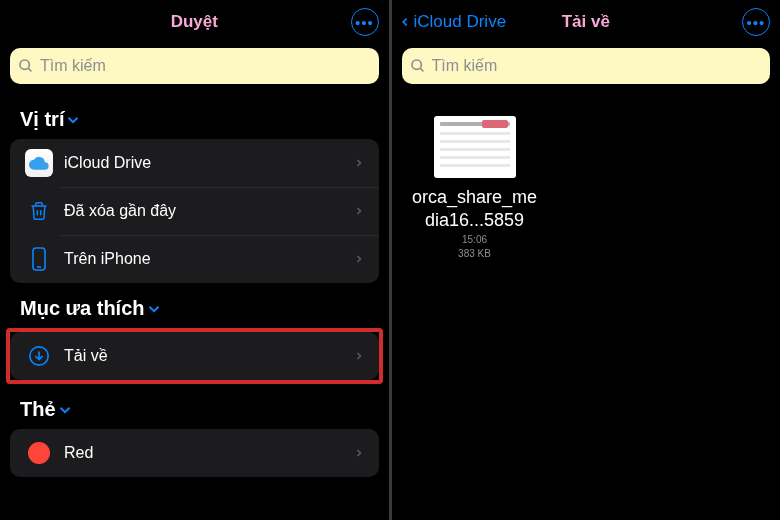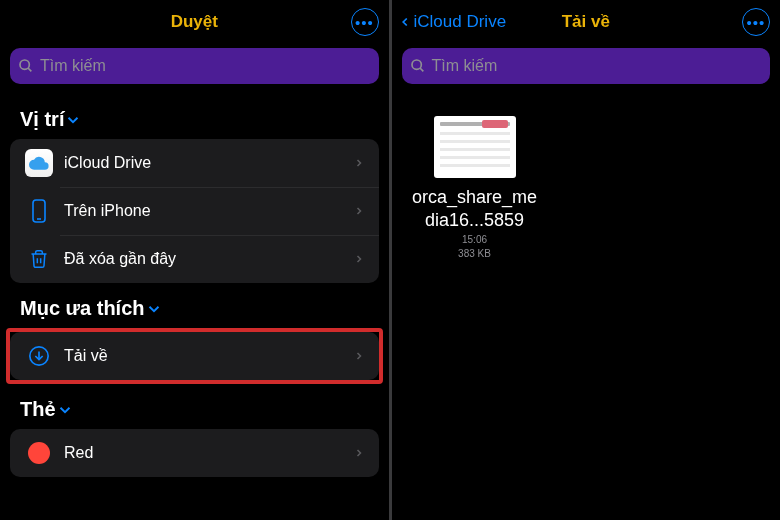--- a/index.html
+++ b/index.html
@@ -15,36 +15,36 @@
   .screen { flex: 1; display: flex; flex-direction: column; position: relative; }
   .screen.left { border-right: 3px solid #3a3a3c; }
   .header {
     display: flex;
     align-items: center;
     justify-content: center;
     height: 44px;
     position: relative;
     padding: 0 10px;
   }
-  .header-title { font-size: 17px; font-weight: 600; color: #eab308; }
+  .header-title { font-size: 17px; font-weight: 600; color: #f9a8d4; }
   .back-btn {
     position: absolute; left: 6px; display: flex; align-items: center;
     color: #0a84ff; font-size: 17px; cursor: pointer;
   }
   .back-btn svg { margin-right: 2px; }
   .more-btn {
     position: absolute; right: 10px; width: 28px; height: 28px;
     border: 1.6px solid #0a84ff; border-radius: 50%;
     display: flex; align-items: center; justify-content: center;
     cursor: pointer;
   }
   .more-btn span { color: #0a84ff; font-size: 15px; letter-spacing: 1px; line-height: 1; }
   .search {
     margin: 4px 10px 10px 10px;
-    background: #4c1d95;
+    background: #fef9c3;
     border-radius: 10px;
     height: 36px;
     display: flex;
     align-items: center;
     padding: 0 8px;
     color: #8e8e93;
   }
   .search svg { flex-shrink: 0; }
   .search span { margin-left: 6px; font-size: 16px; }
   .content { flex: 1; overflow: hidden; }
@@ -148,40 +148,40 @@
               </svg>
             </div>
         </div>
         <span class="label">iCloud Drive</span>
         <svg class="chev" width="12" height="14" viewBox="0 0 24 24" fill="none" stroke="#5a5a5e" stroke-width="3">
             <polyline points="9 18 15 12 9 6"></polyline>
           </svg>
       </div>
       <div class="row">
         <div class="icon-slot">
-          <svg width="16" height="24" viewBox="0 0 16 24" fill="none" stroke="#0a84ff" stroke-width="1.6">
-              <rect x="2" y="1" width="12" height="22" rx="3"></rect>
-              <line x1="6" y1="20" x2="10" y2="20"></line>
-            </svg>
-        </div>
-        <span class="label">Trên iPhone</span>
-        <svg class="chev" width="12" height="14" viewBox="0 0 24 24" fill="none" stroke="#5a5a5e" stroke-width="3">
-            <polyline points="9 18 15 12 9 6"></polyline>
-          </svg>
-      </div>
-      <div class="row">
-        <div class="icon-slot">
           <svg width="20" height="22" viewBox="0 0 24 24" fill="none" stroke="#0a84ff" stroke-width="1.8">
               <polyline points="3 6 5 6 21 6"></polyline>
               <path d="M19 6l-1 14a2 2 0 0 1-2 2H8a2 2 0 0 1-2-2L5 6"></path>
               <path d="M10 11v6M14 11v6"></path>
               <path d="M8 6V4a2 2 0 0 1 2-2h4a2 2 0 0 1 2 2v2"></path>
             </svg>
         </div>
         <span class="label">Đã xóa gần đây</span>
+        <svg class="chev" width="12" height="14" viewBox="0 0 24 24" fill="none" stroke="#5a5a5e" stroke-width="3">
+            <polyline points="9 18 15 12 9 6"></polyline>
+          </svg>
+      </div>
+      <div class="row">
+        <div class="icon-slot">
+          <svg width="16" height="24" viewBox="0 0 16 24" fill="none" stroke="#0a84ff" stroke-width="1.6">
+              <rect x="2" y="1" width="12" height="22" rx="3"></rect>
+              <line x1="6" y1="20" x2="10" y2="20"></line>
+            </svg>
+        </div>
+        <span class="label">Trên iPhone</span>
         <svg class="chev" width="12" height="14" viewBox="0 0 24 24" fill="none" stroke="#5a5a5e" stroke-width="3">
             <polyline points="9 18 15 12 9 6"></polyline>
           </svg>
       </div>
     </div>
 
     <div class="section-header">
       <span class="title">Mục ưa thích</span>
       <svg class="chev-down" width="18" height="18" viewBox="0 0 24 24" fill="none" stroke="#0a84ff" stroke-width="2.5">
           <polyline points="6 9 12 15 18 9"></polyline>

